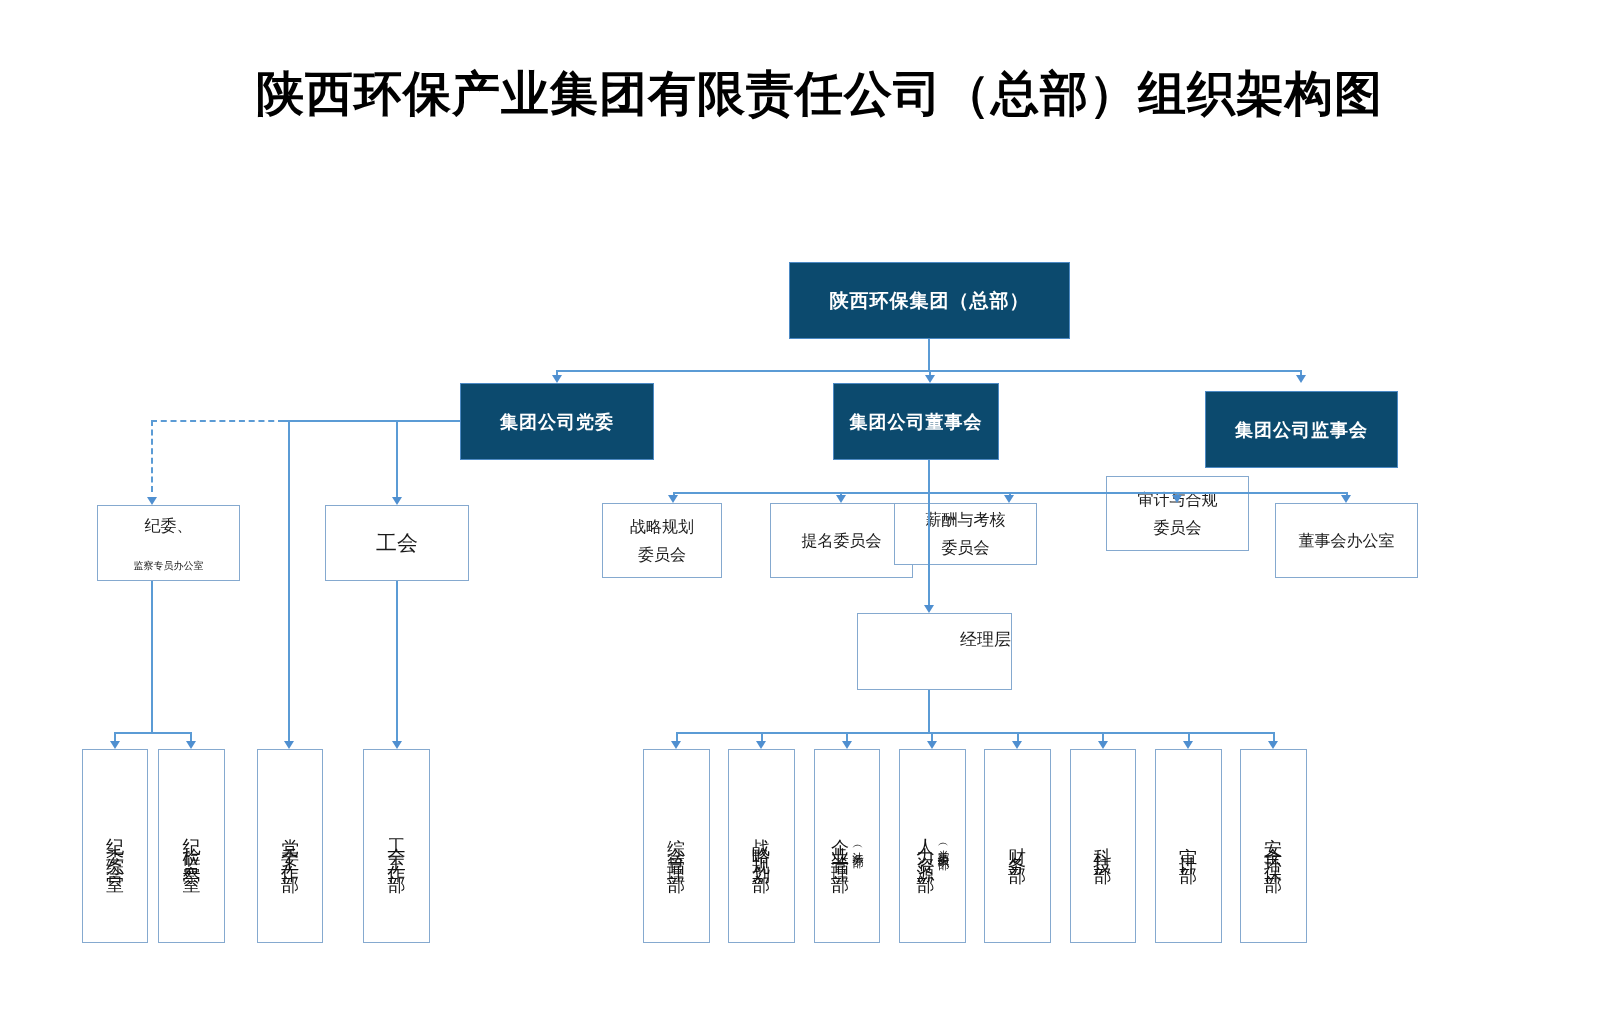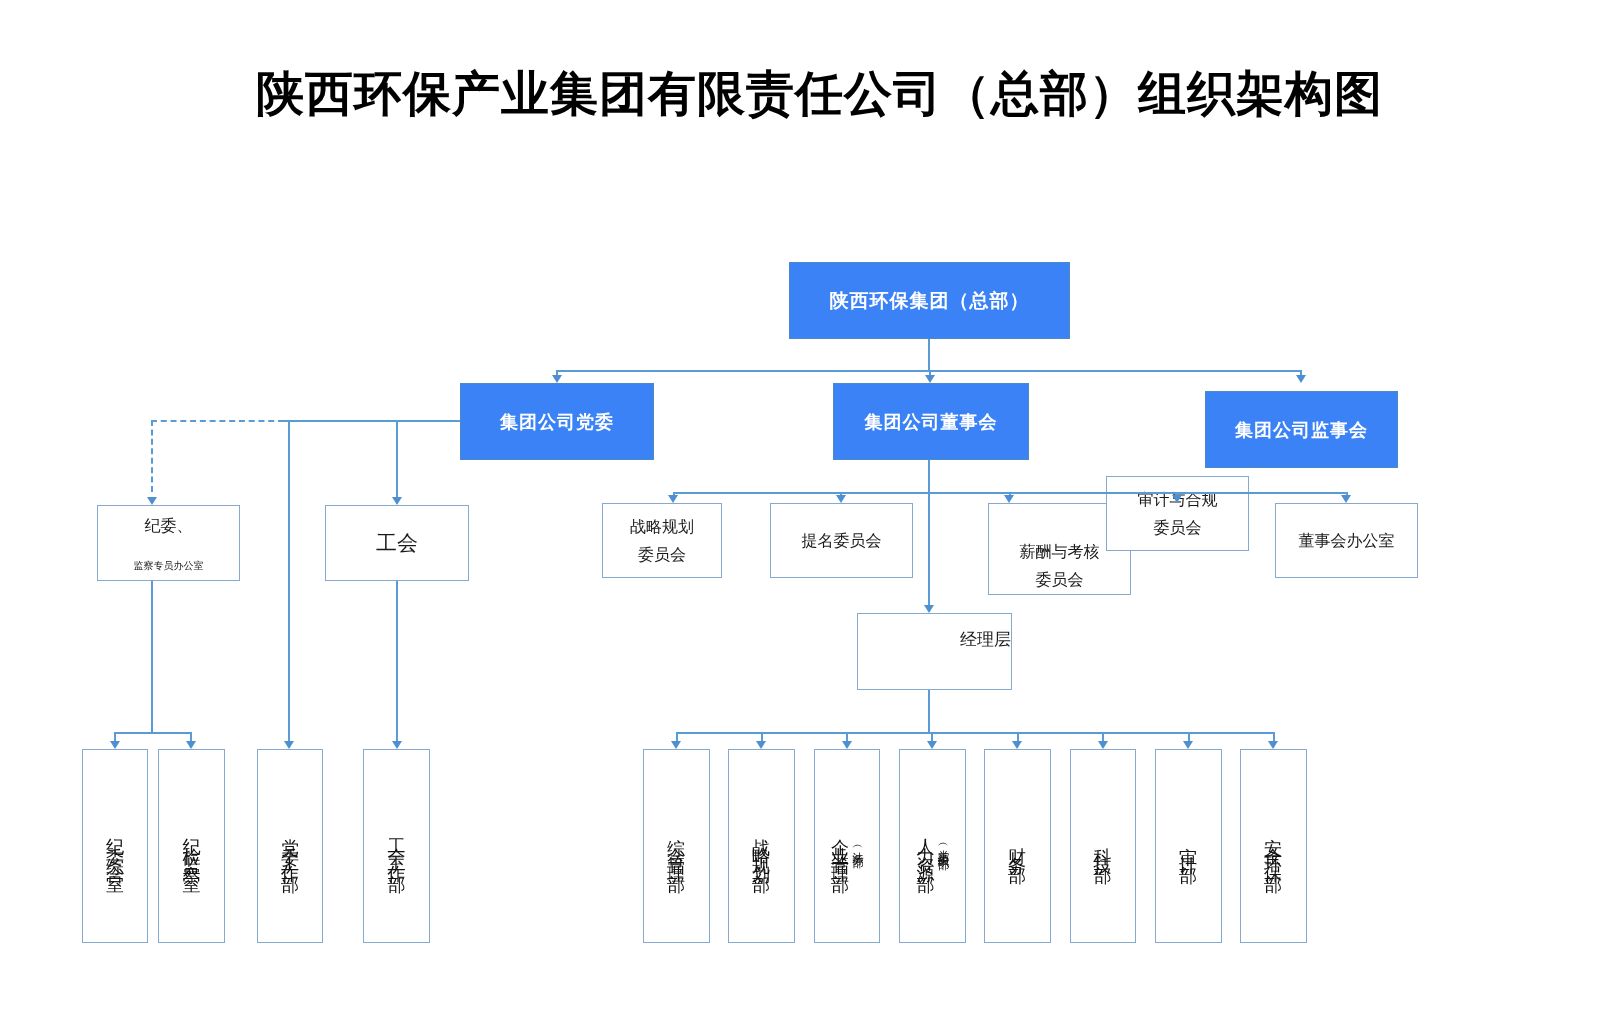--- a/index.html
+++ b/index.html
@@ -7,21 +7,21 @@
     position:relative;width:1599px;height:1034px;background:#ffffff;overflow:hidden;
     font-family:"Liberation Sans","DejaVu Sans",sans-serif;color:#1a1a1a;
   }
   .title{
     position:absolute;left:40px;top:62px;width:1559px;text-align:center;
     font-family:"Liberation Serif","DejaVu Serif",serif;
     font-size:48px;font-weight:900;letter-spacing:1px;color:#000;
   }
   .box{position:absolute;box-sizing:border-box;display:flex;align-items:center;justify-content:center;text-align:center;}
   .box-blue{
-    background:#3b82f6;border:1px solid #4d8ac4;color:#ffffff;
+    background:#0c4a6e;border:1px solid #4d8ac4;color:#ffffff;
     font-size:18px;font-weight:bold;letter-spacing:1px;
   }
   .box-white{
     background:#ffffff;border:1px solid #85A9CF;color:#1a1a1a;font-size:16px;
   }
   .two-line{flex-direction:column;line-height:28px;}
   .jiwei{flex-direction:column;justify-content:space-between;padding:12px 2px 8px 2px;}
   .jiwei .l1{font-size:16px;line-height:16px;}
   .jiwei .l2{font-size:10px;line-height:13px;}
   .mgr{align-items:flex-start;padding-top:14px;font-size:17px;}
@@ -54,21 +54,21 @@
 
   <div class="title">陕西环保产业集团有限责任公司（总部）组织架构图</div>
 
   <div class="box box-blue" style="left:789px;top:262px;width:281px;height:77px;font-size:19px;">
     <span>陕西环保集团（总部）</span>
   </div>
 
   <div class="box box-blue" style="left:460px;top:383px;width:194px;height:77px;">
     <span>集团公司党委</span>
   </div>
-  <div class="box box-blue" style="left:833px;top:383px;width:196px;height:77px;">
+  <div class="box box-blue" style="left:833px;top:383px;width:166px;height:77px;">
     <span>集团公司董事会</span>
   </div>
   <div class="box box-blue" style="left:1205px;top:383px;width:193px;height:77px;margin-top:8px;">
     <span>集团公司监事会</span>
   </div>
 
   <div class="box box-white jiwei" style="left:83px;top:505px;width:143px;height:76px;margin-left:14px;">
     <span class="l1">纪委、</span>
     <span class="l2">监察专员办公室</span>
   </div>
@@ -77,21 +77,21 @@
   </div>
 
   <div class="box box-white two-line" style="left:602px;top:503px;width:120px;height:75px;">
     <span>战略规划</span>
     <span>委员会</span>
   </div>
   <div class="box box-white two-line" style="left:770px;top:503px;width:143px;height:75px;">
     <span>提名委员会</span>
     <span></span>
   </div>
-  <div class="box box-white two-line" style="left:988px;top:503px;width:143px;height:92px;justify-content:flex-end;">
+  <div class="box box-white two-line" style="left:894px;top:503px;width:143px;height:62px;">
     <span>薪酬与考核</span>
     <span>委员会</span>
   </div>
   <div class="box box-white two-line" style="left:1106px;top:476px;width:143px;height:75px;">
     <span>审计与合规</span>
     <span>委员会</span>
   </div>
   <div class="box box-white two-line" style="left:1275px;top:503px;width:143px;height:75px;">
     <span>董事会办公室</span>
     <span></span>

